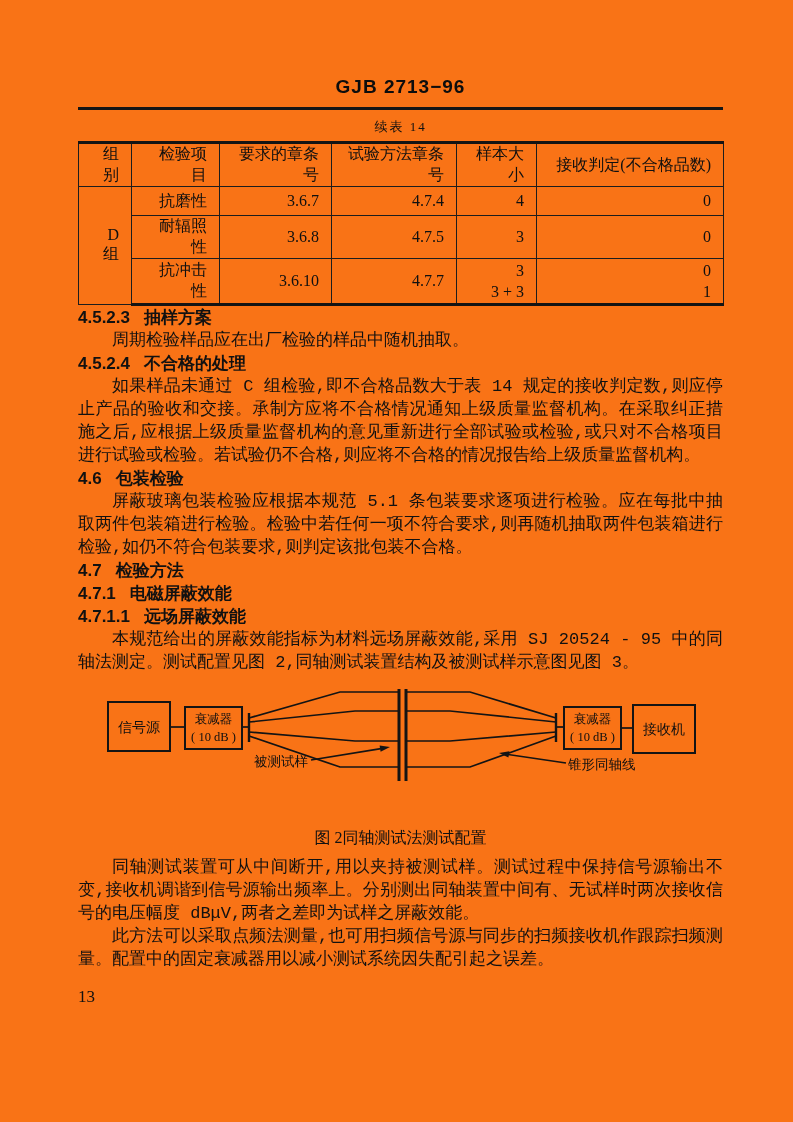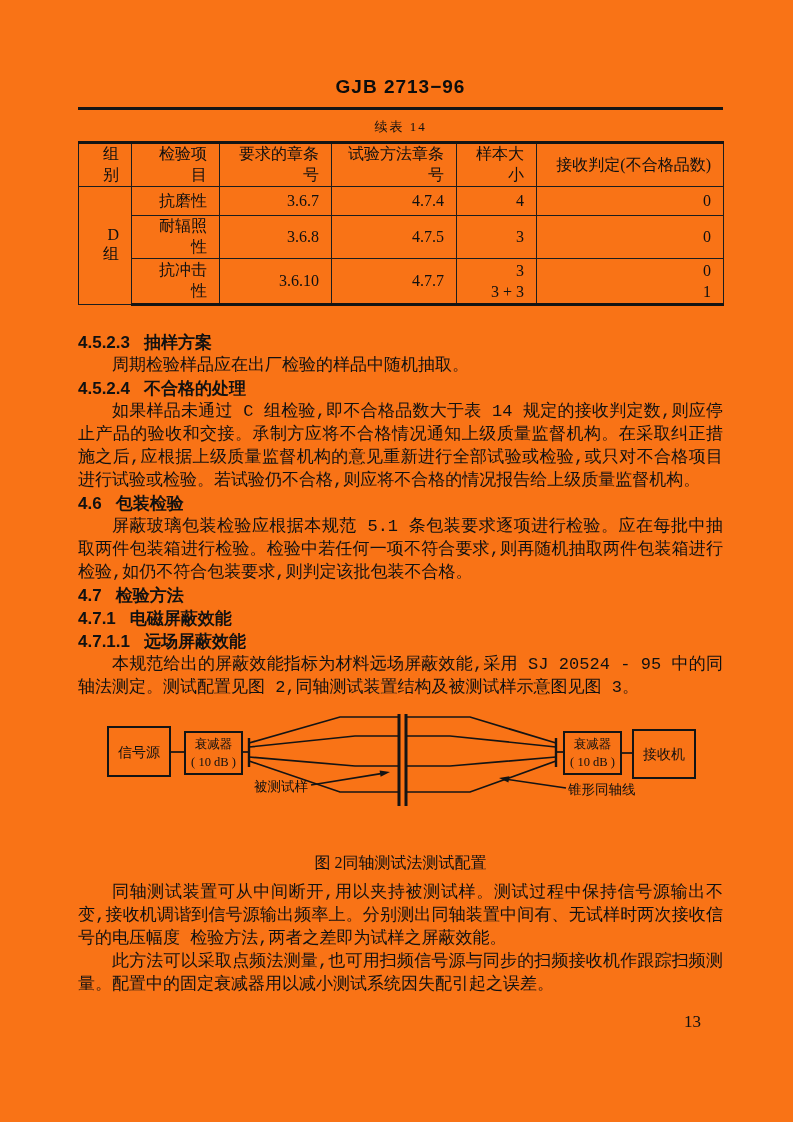--- a/index.html
+++ b/index.html
@@ -21,28 +21,28 @@
     font-size: 16px; color: #101010; table-layout: fixed;
   }
   table.spec td { border: 1px solid #1d1d1d; text-align: right; vertical-align: middle; padding: 0 12px; }
   table.spec tr.rh td { height: 34px; }
   table.spec tr.r1 td { height: 29px; }
   table.spec tr.r2 td { height: 32px; }
   table.spec tr.r3 td { height: 46px; }
   table.spec tr.rh td { border-top: 3px solid #141414; }
   table.spec tr.r3 td { border-bottom: 3px solid #141414; }
   td.dual div { line-height: 21px; }
-  .content { width: 645px; font-size: 17px; line-height: 23px; margin-top: 25px; }
+  .content { width: 645px; font-size: 17px; line-height: 23px; }
   .h { font-family: "Liberation Sans", "DejaVu Sans", sans-serif; font-weight: 700; font-size: 17px; }
   .hn { margin-right: 14px; }
   .p { text-indent: 34px; text-align: justify; font-family: Liberation Mono, monospace; }
   .fig { display: block; margin-top: 13px; }
   .caption { text-align: center; font-size: 16px; margin-top: 27px; width: 645px; }
   .cap-num { }
-  .pageno { width: 645px; text-align: right; padding-right: 22px; font-size: 17px; margin-top: 16px; }
+  .pageno { width: 645px; text-align: left; padding-right: 22px; font-size: 17px; margin-top: 16px; }
   svg text { fill: #101010; font-family: "Liberation Serif", "DejaVu Serif", serif; }
   svg .ln { stroke: #141414; stroke-width: 1.7; fill: none; }
   svg .bx { stroke: #141414; stroke-width: 2; fill: none; }
   svg .bar { stroke: #141414; stroke-width: 3; }
   svg .vb { stroke: #141414; stroke-width: 2.4; }
   svg .ah { fill: #141414; stroke: none; }
 </style>
 </head>
 <body>
 
@@ -157,19 +157,19 @@
     <text x="490" y="82" font-size="13.5">锥形同轴线</text>
     <line class="ln" x1="488" y1="76" x2="430" y2="67.5"></line>
     <polygon class="ah" points="421,66 431.4,64.3 430.4,70.6"></polygon>
   </svg>
 
   <div class="caption">
     <span class="cap-num">图 2</span><span>同轴测试法测试配置</span>
   </div>
 
   <div class="content" style="margin-top:7px;">
-    <p class="p">同轴测试装置可从中间断开,用以夹持被测试样。测试过程中保持信号源输出不变,接收机调谐到信号源输出频率上。分别测出同轴装置中间有、无试样时两次接收信号的电压幅度 检验方法,两者之差即为试样之屏蔽效能。</p>
+    <p class="p">同轴测试装置可从中间断开,用以夹持被测试样。测试过程中保持信号源输出不变,接收机调谐到信号源输出频率上。分别测出同轴装置中间有、无试样时两次接收信号的电压幅度 dBμV,两者之差即为试样之屏蔽效能。</p>
     <p class="p">此方法可以采取点频法测量,也可用扫频信号源与同步的扫频接收机作跟踪扫频测量。配置中的固定衰减器用以减小测试系统因失配引起之误差。</p>
   </div>
 
   <div class="pageno">13</div>
 
 </div>
 
 </body></html>

